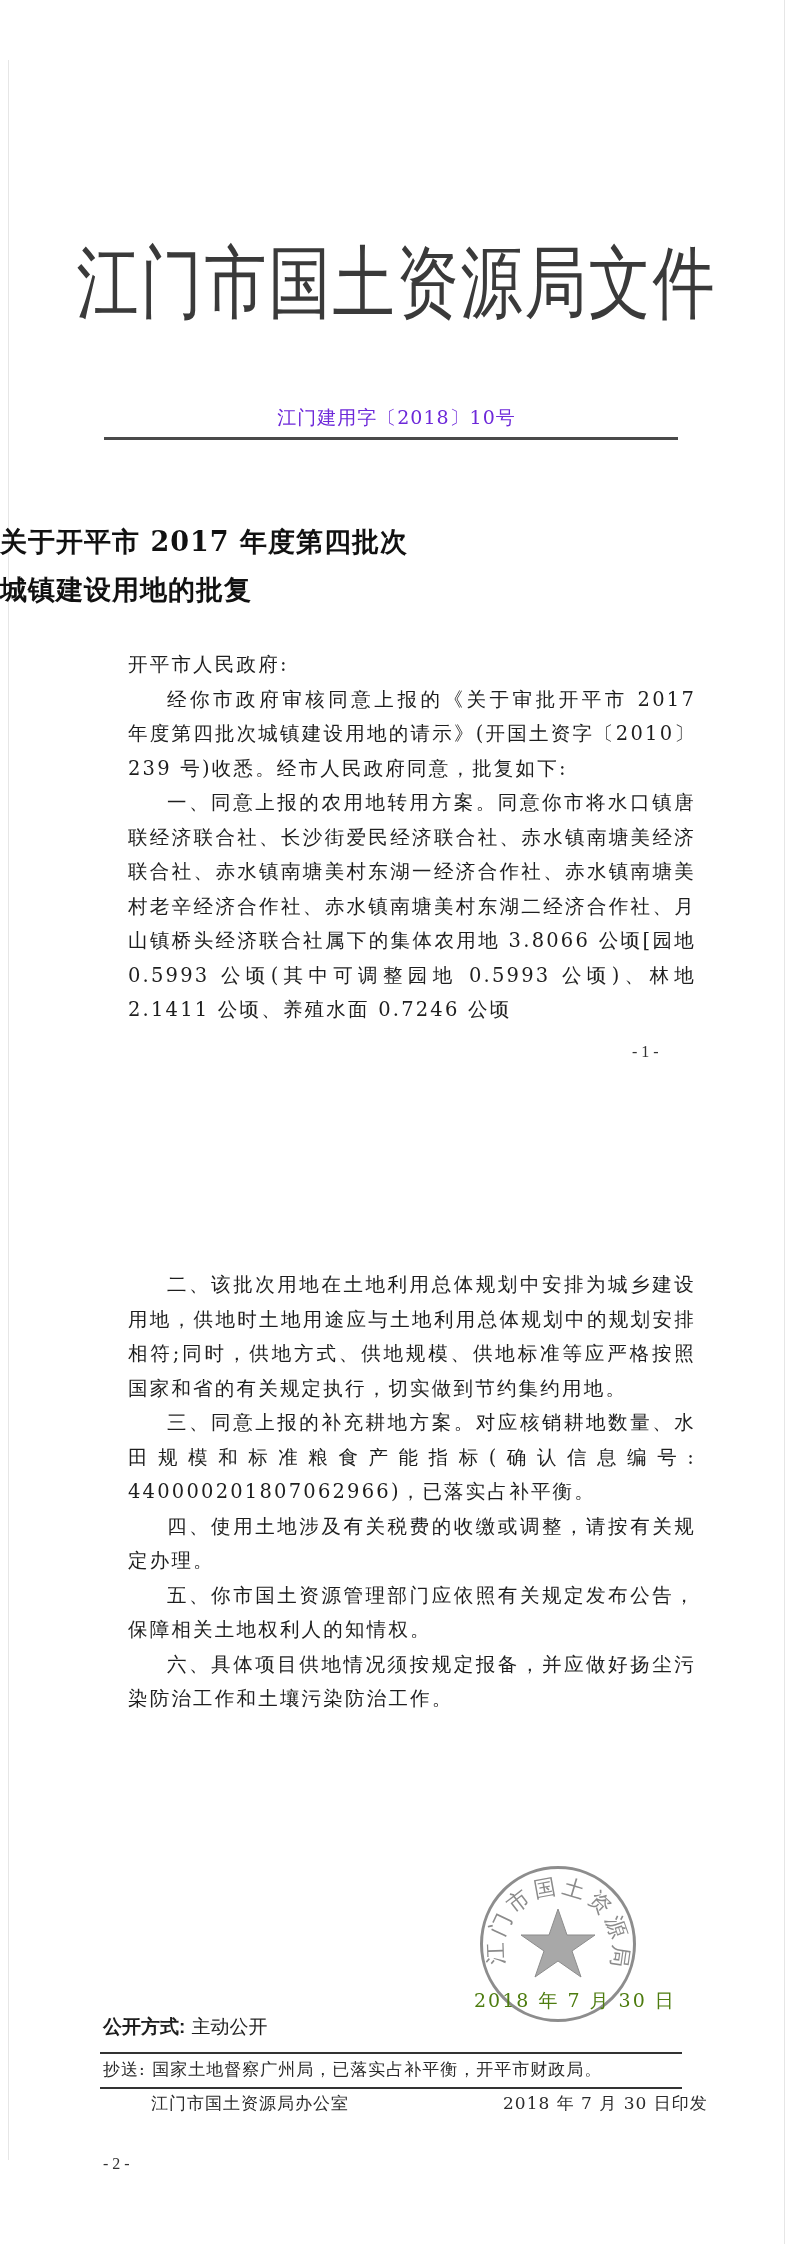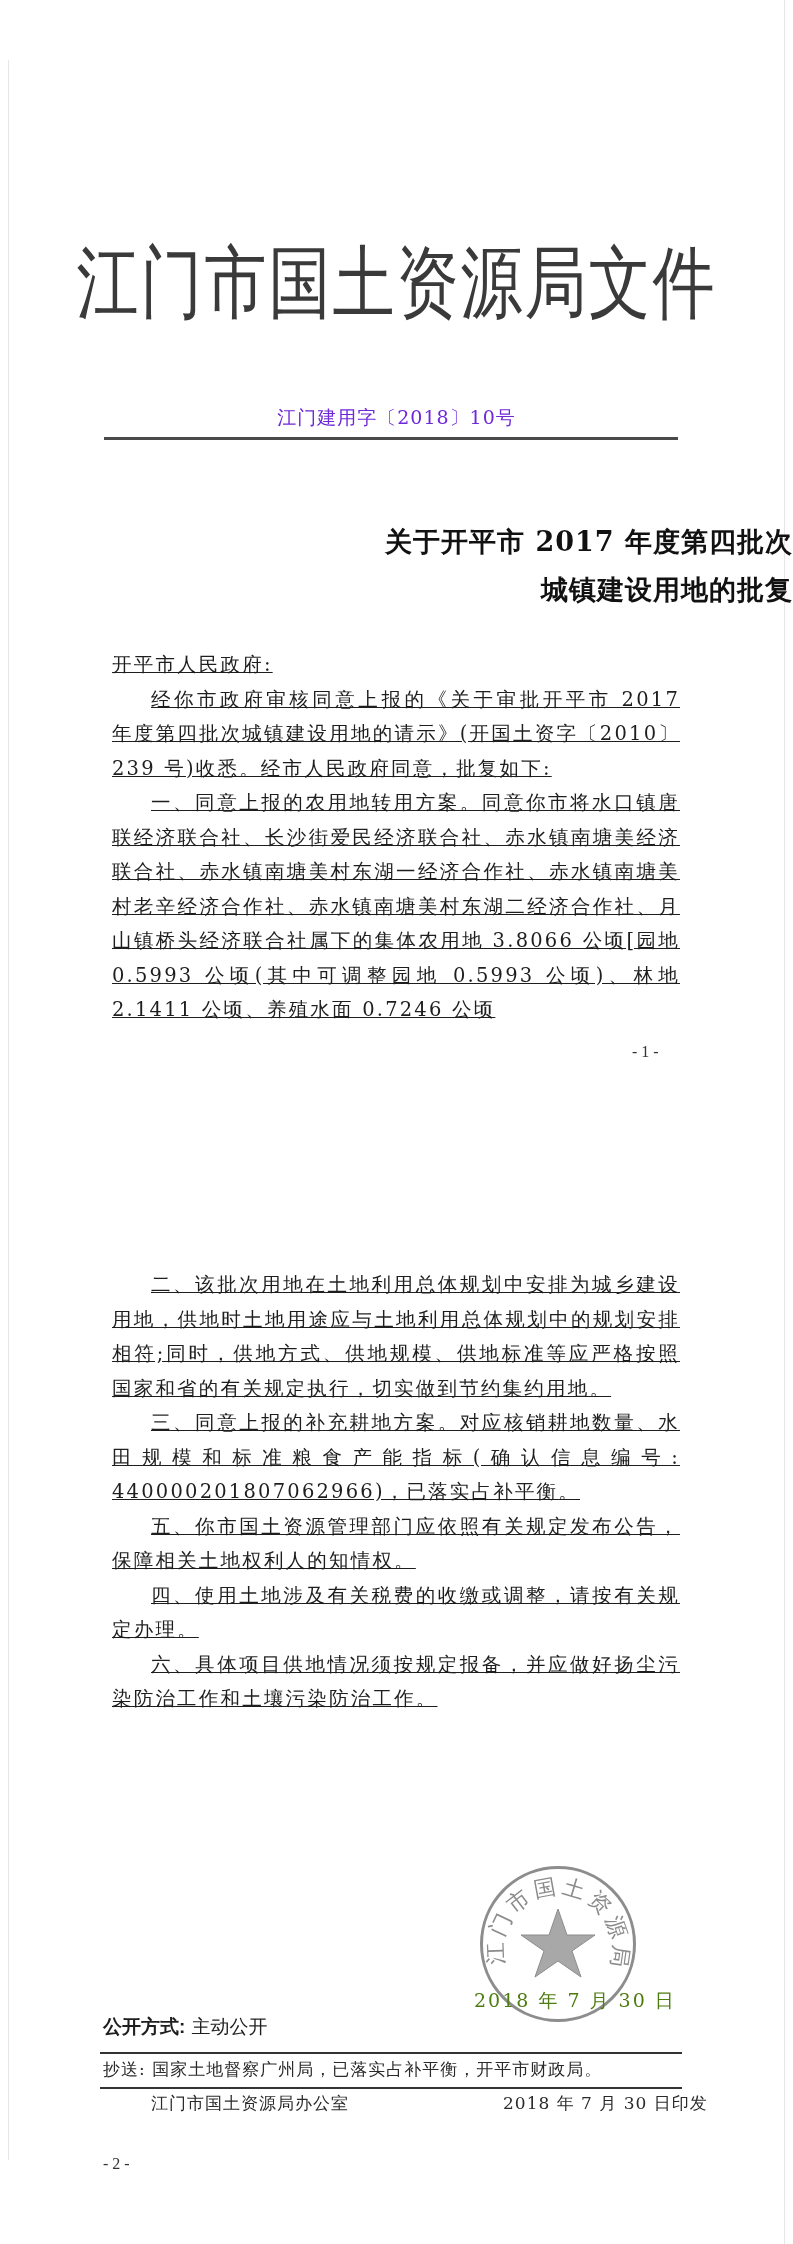--- a/index.html
+++ b/index.html
@@ -50,37 +50,36 @@
       position: absolute;
       left: 104px; width: 574px;
       top: 437px;
       height: 3px;
       background: #4a4a4a;
     }
     .title {
       position: absolute;
       left: 0; width: 793px;
       top: 518px;
-      text-align: right;
+      text-align: left;
       font-size: 27px;
       font-weight: bold;
       line-height: 48px;
       color: #111;
       letter-spacing: 1px;
     }
     .body-text {
       position: absolute;
-      left: 112px;
+      left: 128px;
       width: 568px;
       font-size: 19.5px;
       line-height: 34.5px;
       color: #1e1e1e;
       letter-spacing: 2.2px;
       text-align: justify;
-      text-decoration: underline;
     }
     .body-text p {
       margin: 0;
     }
     .indent {
       text-indent: 2em;
     }
     .page1-block {
       top: 648px;
     }
@@ -186,22 +185,22 @@
   <p>开平市人民政府:</p>
   <p class="indent">经你市政府审核同意上报的《关于审批开平市 2017 年度第四批次城镇建设用地的请示》(开国土资字〔2010〕239 号)收悉。经市人民政府同意，批复如下:</p>
   <p class="indent">一、同意上报的农用地转用方案。同意你市将水口镇唐联经济联合社、长沙街爱民经济联合社、赤水镇南塘美经济联合社、赤水镇南塘美村东湖一经济合作社、赤水镇南塘美村老辛经济合作社、赤水镇南塘美村东湖二经济合作社、月山镇桥头经济联合社属下的集体农用地 3.8066 公顷[园地 0.5993 公顷(其中可调整园地 0.5993 公顷)、林地 2.1411 公顷、养殖水面 0.7246 公顷</p>
 </div>
 
 <div class="page-number p1">- 1 -</div>
 
 <div class="body-text page2-block">
   <p class="indent">二、该批次用地在土地利用总体规划中安排为城乡建设用地，供地时土地用途应与土地利用总体规划中的规划安排相符;同时，供地方式、供地规模、供地标准等应严格按照国家和省的有关规定执行，切实做到节约集约用地。</p>
   <p class="indent">三、同意上报的补充耕地方案。对应核销耕地数量、水田规模和标准粮食产能指标(确认信息编号: 440000201807062966)，已落实占补平衡。</p>
+  <p class="indent">四、使用土地涉及有关税费的收缴或调整，请按有关规定办理。</p>
   <p class="indent">五、你市国土资源管理部门应依照有关规定发布公告，保障相关土地权利人的知情权。</p>
-  <p class="indent">四、使用土地涉及有关税费的收缴或调整，请按有关规定办理。</p>
   <p class="indent">六、具体项目供地情况须按规定报备，并应做好扬尘污染防治工作和土壤污染防治工作。</p>
 </div>
 
 <div class="seal">
   <svg width="150" height="150" viewBox="0 0 150 150">
     <polygon points="75,40 84,66 112,66 89,82 98,108 75,92 52,108 61,82 38,66 66,66" fill="#9a9a9a" stroke="#777" stroke-width="1"></polygon>
     <path id="sealArc" d="M 22,95 A 55,55 0 1,1 128,95" fill="none"></path>
     <text font-size="22" fill="#777" font-family="DejaVu Serif, serif" letter-spacing="4">
       <textPath href="#sealArc">江门市国土资源局</textPath>
     </text>

